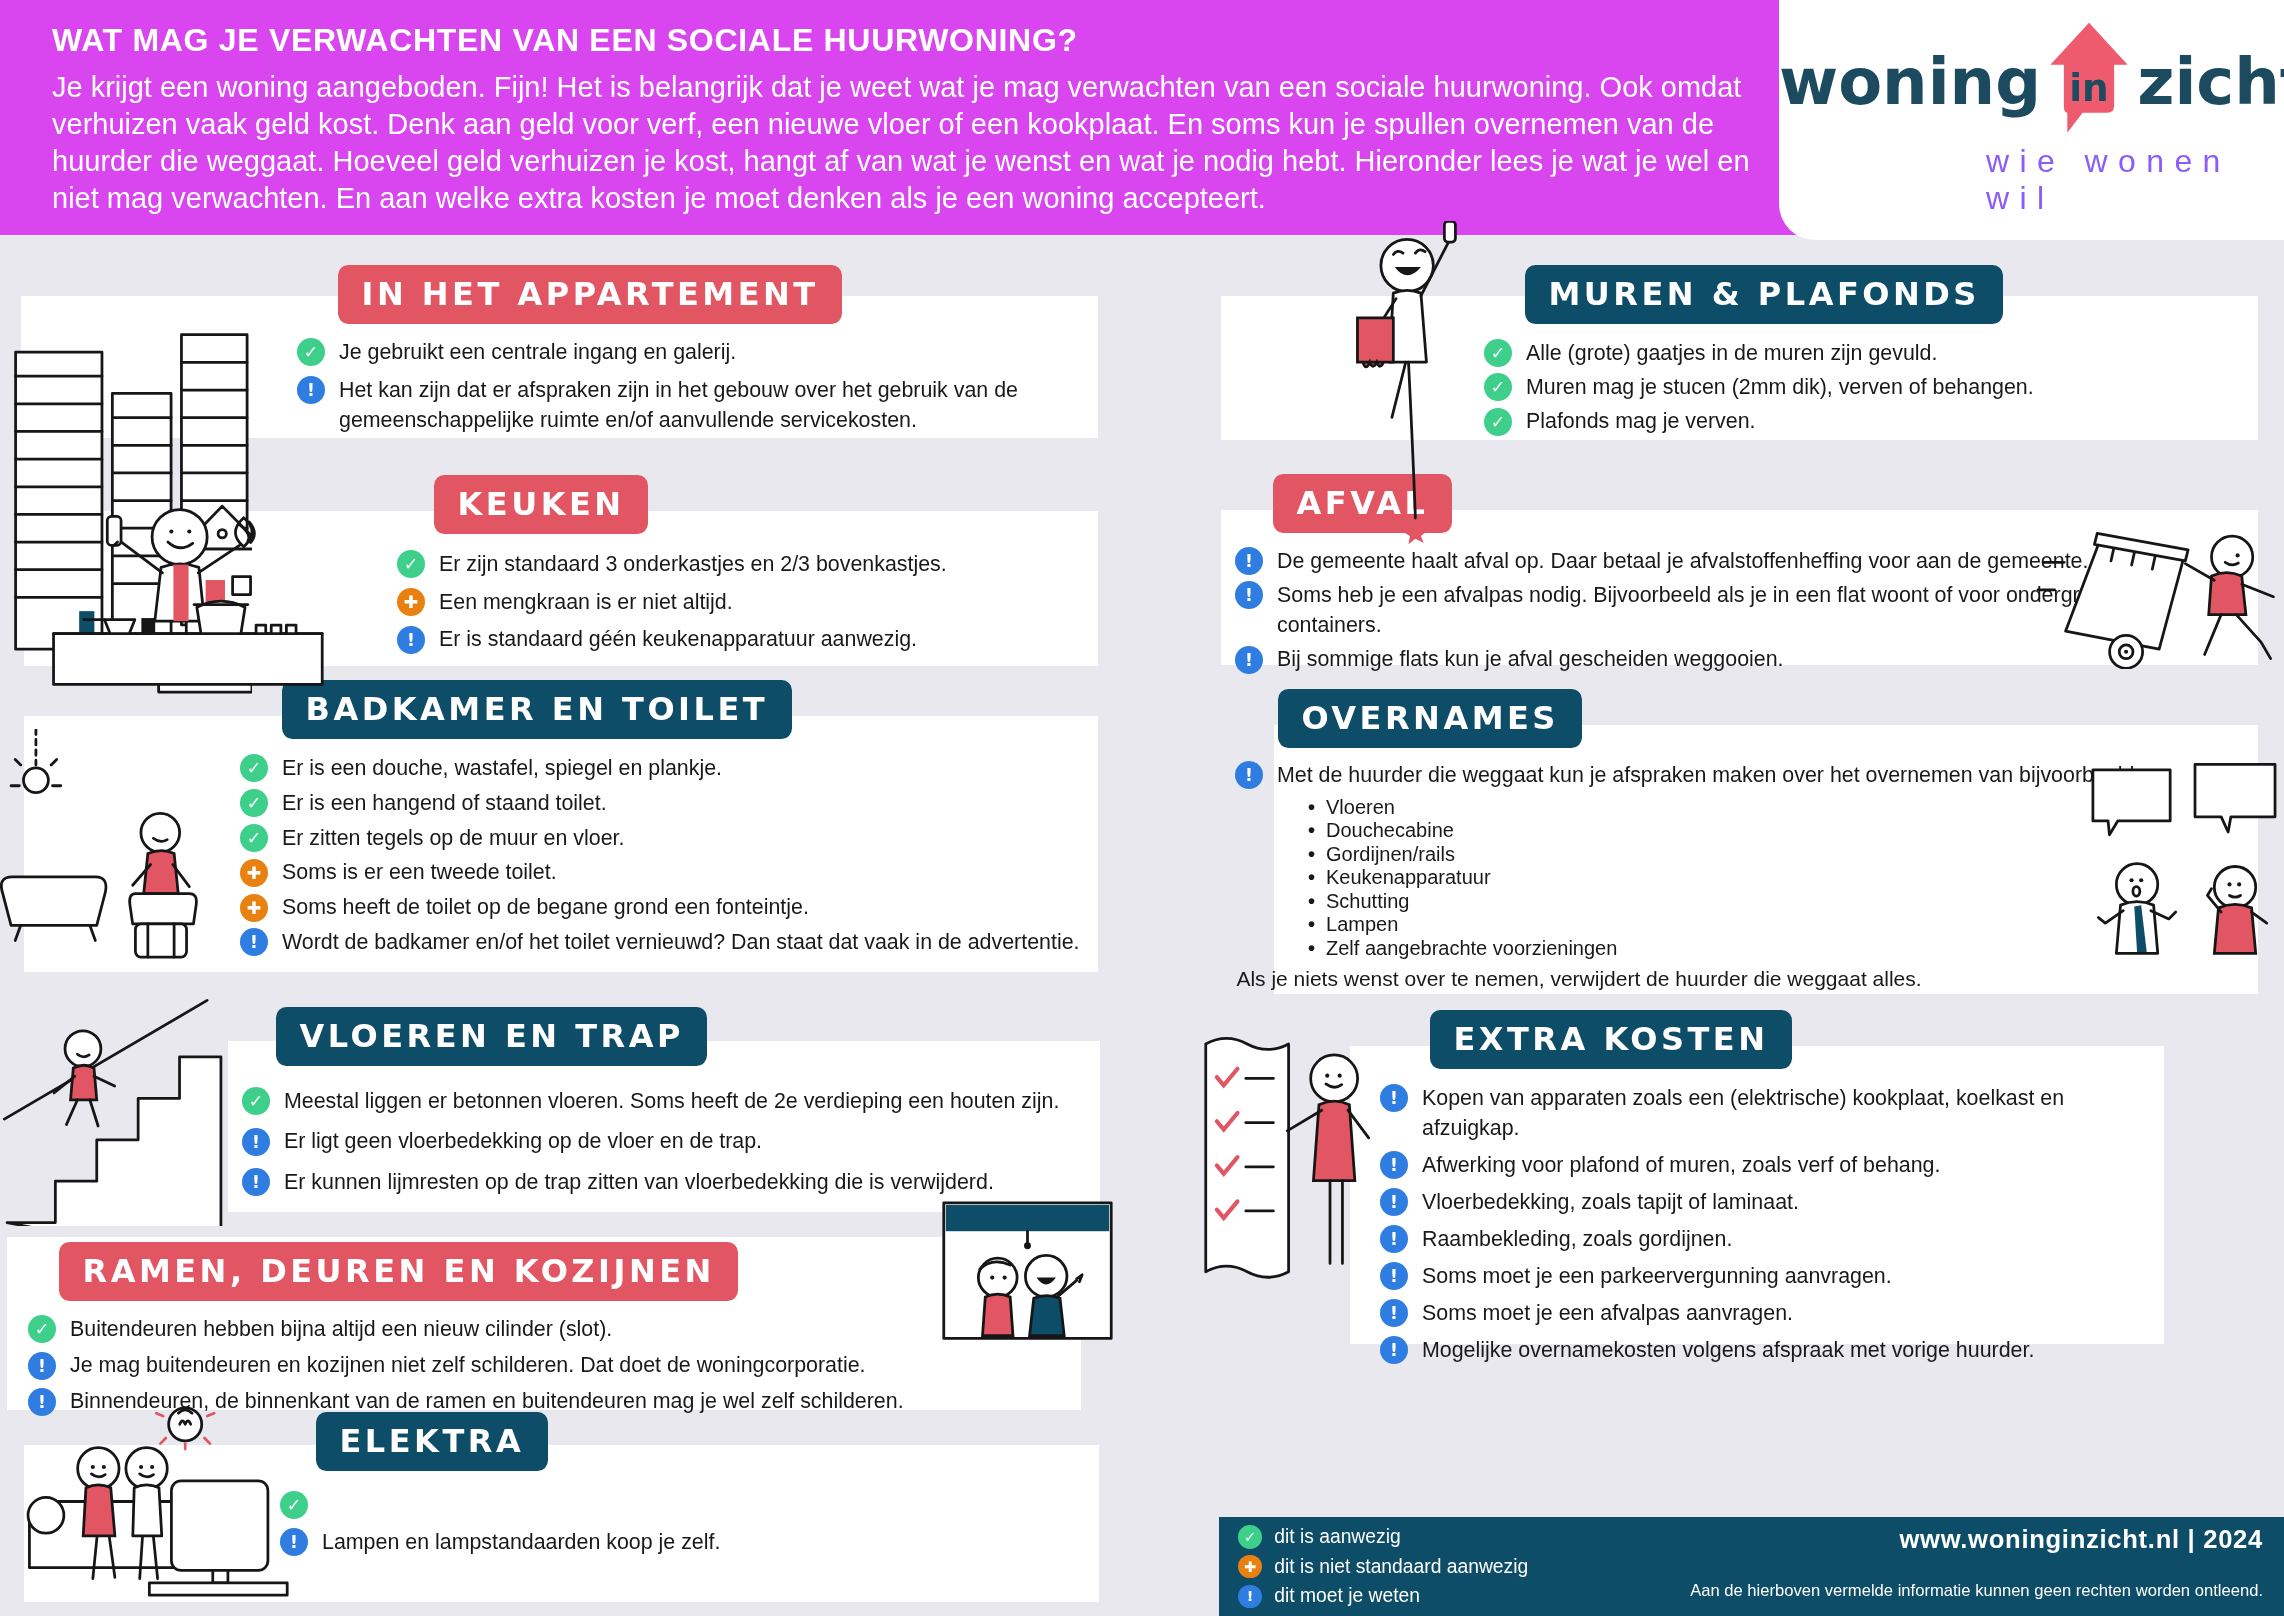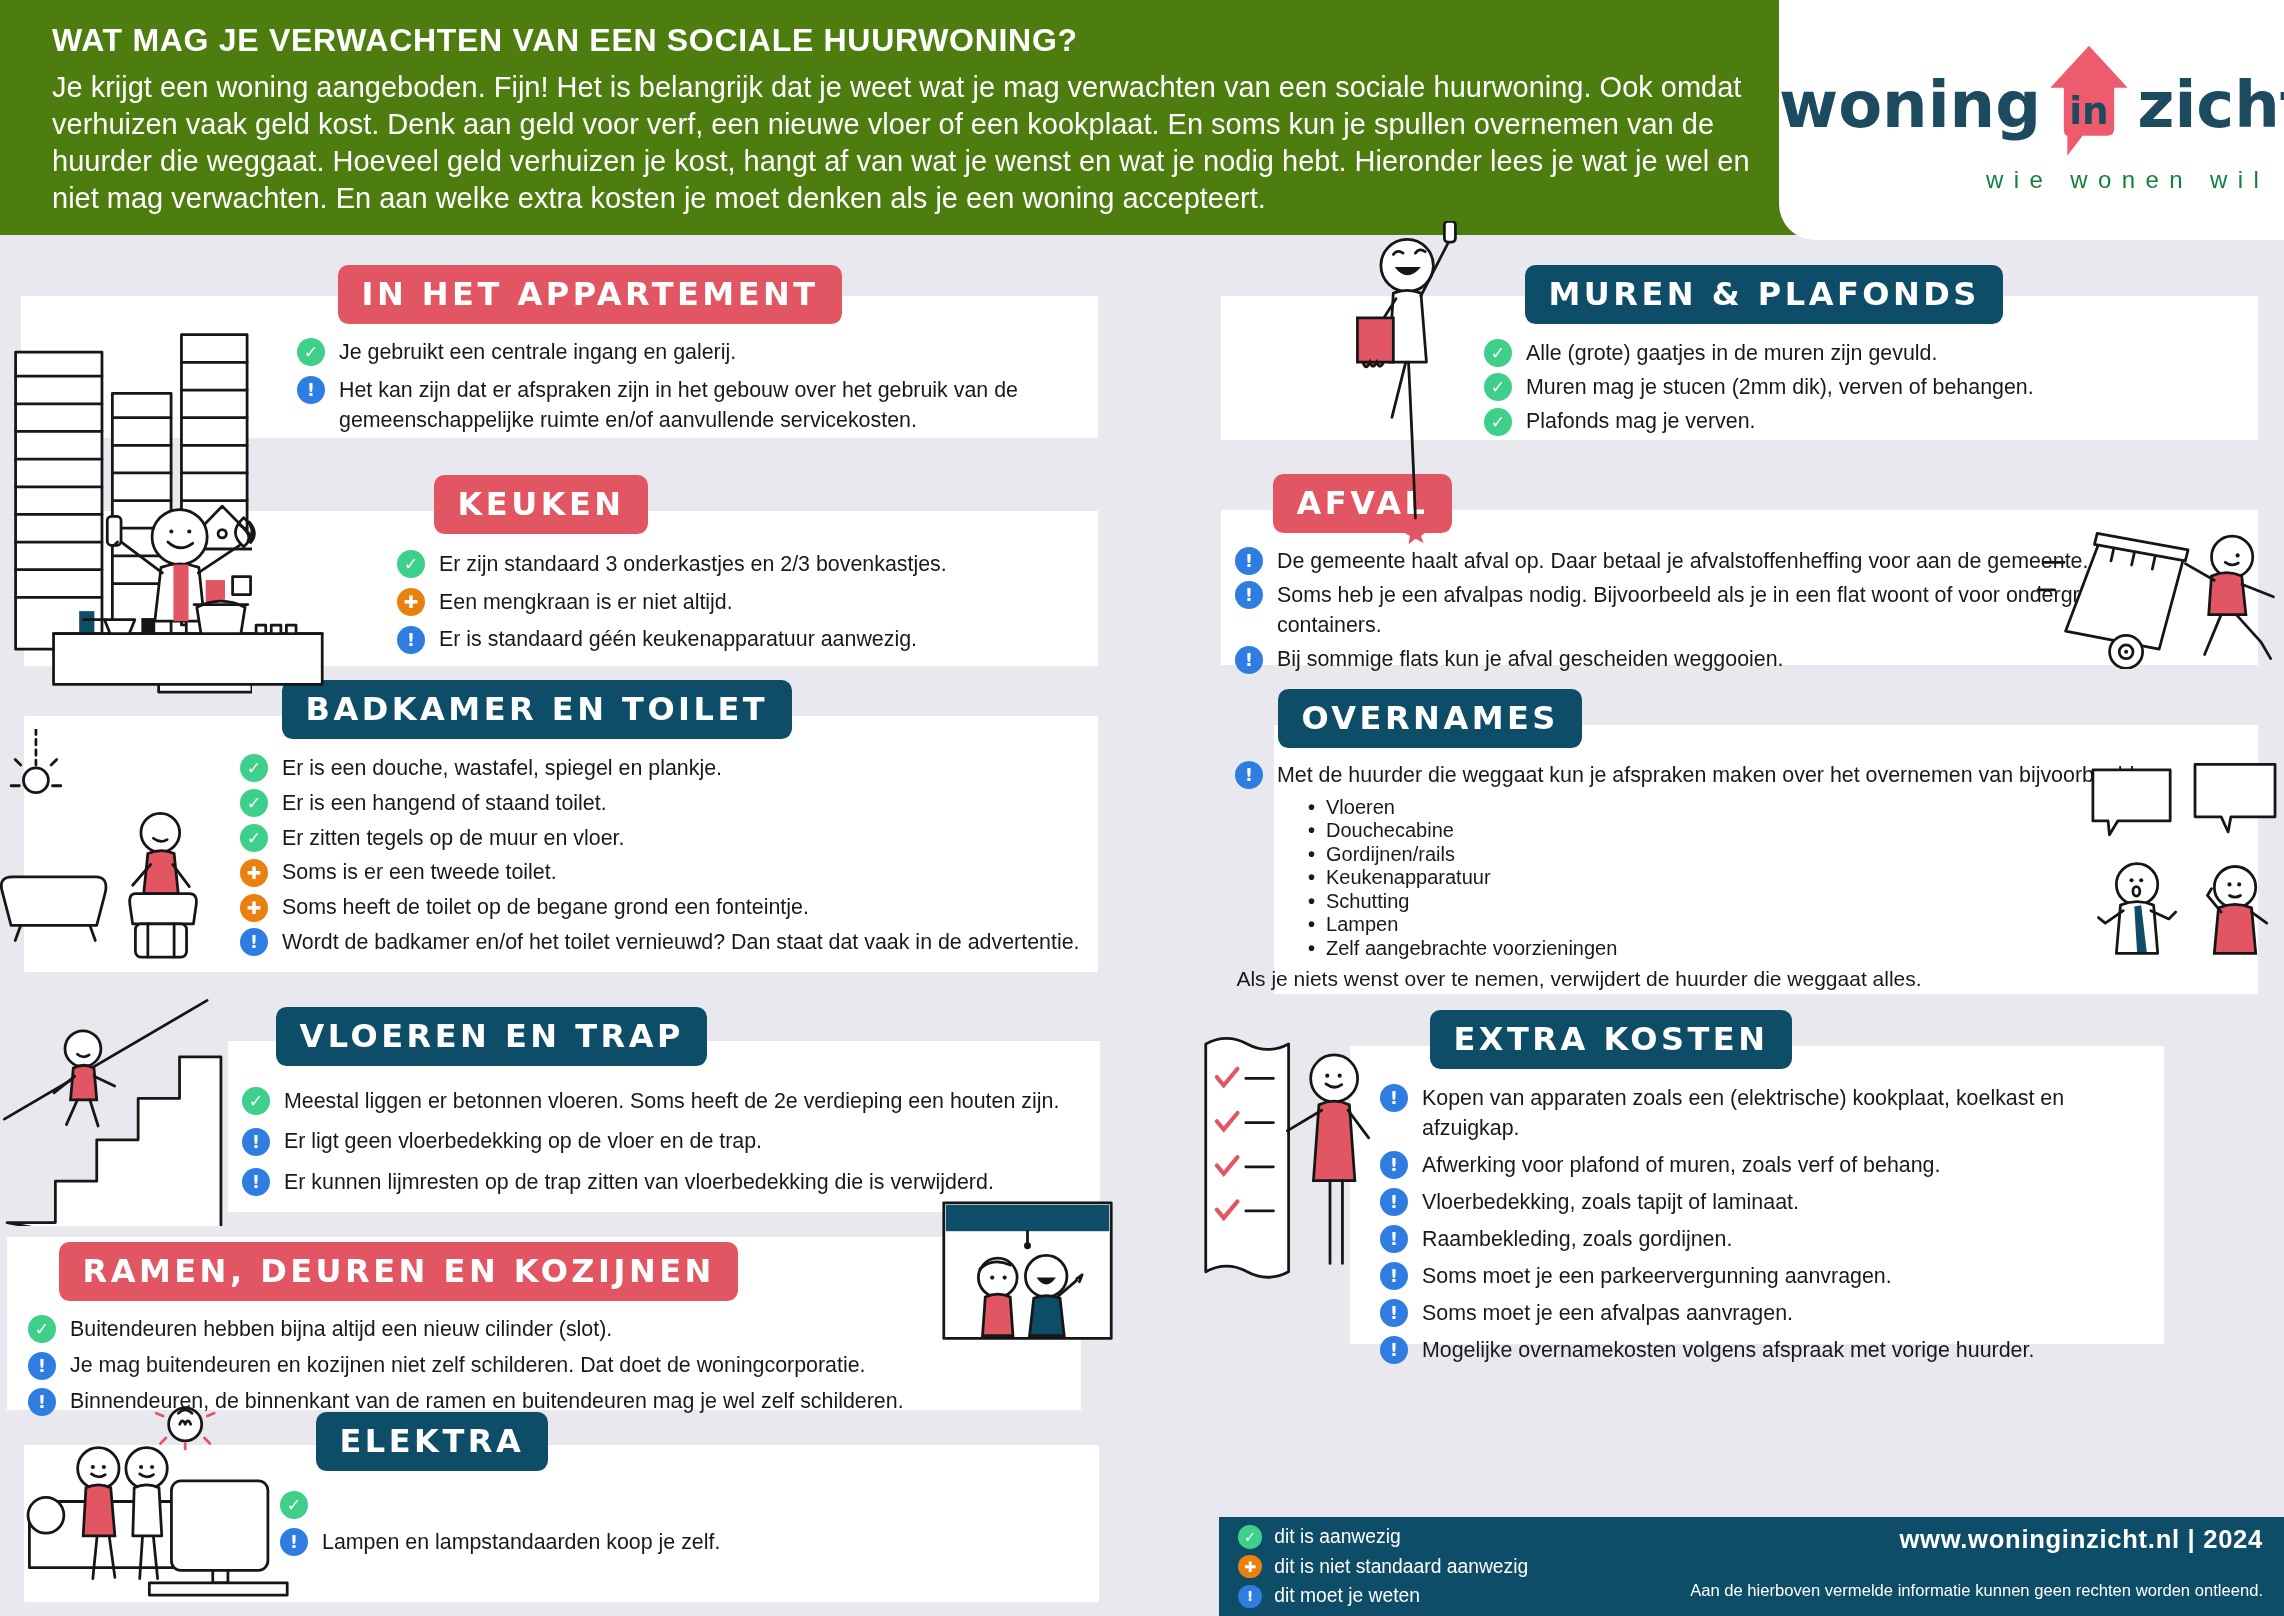--- a/index.html
+++ b/index.html
@@ -1,30 +1,30 @@
 <!DOCTYPE html>
 <html style="font-size:11px"><head>
 <meta charset="utf-8">
 <style>
   html,body{margin:0;padding:0;background:#e9e8ee;}
   #canvas{position:relative;width:2284px;height:1616px;background:#e9e8ee;overflow:hidden;
           font-family:"Liberation Sans",sans-serif;color:#191919;}
 
   
-  .hdr{position:absolute;left:0;top:0;width:2056px;height:235px;background:#4d7c0f;}
+  .hdr{position:absolute;left:0;top:0;width:2056px;height:235px;background:#d946ef;}
   .h-title{position:absolute;left:52px;top:22px;width:1713px;color:#fff;font-size:32px;
            font-weight:700;letter-spacing:0.7px;}
   .h-par{position:absolute;left:52px;top:69px;width:1713px;color:#fff;font-size:29px;line-height:37px;}
   .logobox{position:absolute;left:1779px;top:0;width:505px;height:240px;background:#fff;
            border-bottom-left-radius:36px;display:flex;flex-direction:column;
            align-items:flex-start;justify-content:center;}
   .logo-row{display:flex;align-items:center;font-family:"DejaVu Sans",sans-serif;
             font-weight:700;font-size:64px;color:#1c4a5f;line-height:1;}
   .logo-house{width:88px;height:117px;margin:0 4.1px;position:relative;top:-5.5px;}
-  .tagline{color:#15803d;font-size:24px;letter-spacing:10.4px;margin-top:2px;padding-left:207px;}
+  .tagline{color:#8b5cf6;font-size:32px;letter-spacing:10.4px;margin-top:2px;padding-left:207px;}
 
   
   .card{position:absolute;background:#ffffff;}
   .badge{position:absolute;color:#fff;font-family:"DejaVu Sans",sans-serif;font-weight:700;
          font-size:32px;letter-spacing:3.5px;padding:10.4px 23.5px;border-radius:10.4px;white-space:nowrap;}
   .badge-red{background:#e25663;}
   .badge-teal{background:#0e4d67;}
   .items{position:absolute;display:flex;flex-direction:column;gap:7.6px;}
   .item{display:flex;gap:14px;align-items:flex-start;font-size:21.4px;line-height:30px;}
   .ic{width:28px;height:28px;border-radius:50%;flex:0 0 28px;display:flex;align-items:center;

